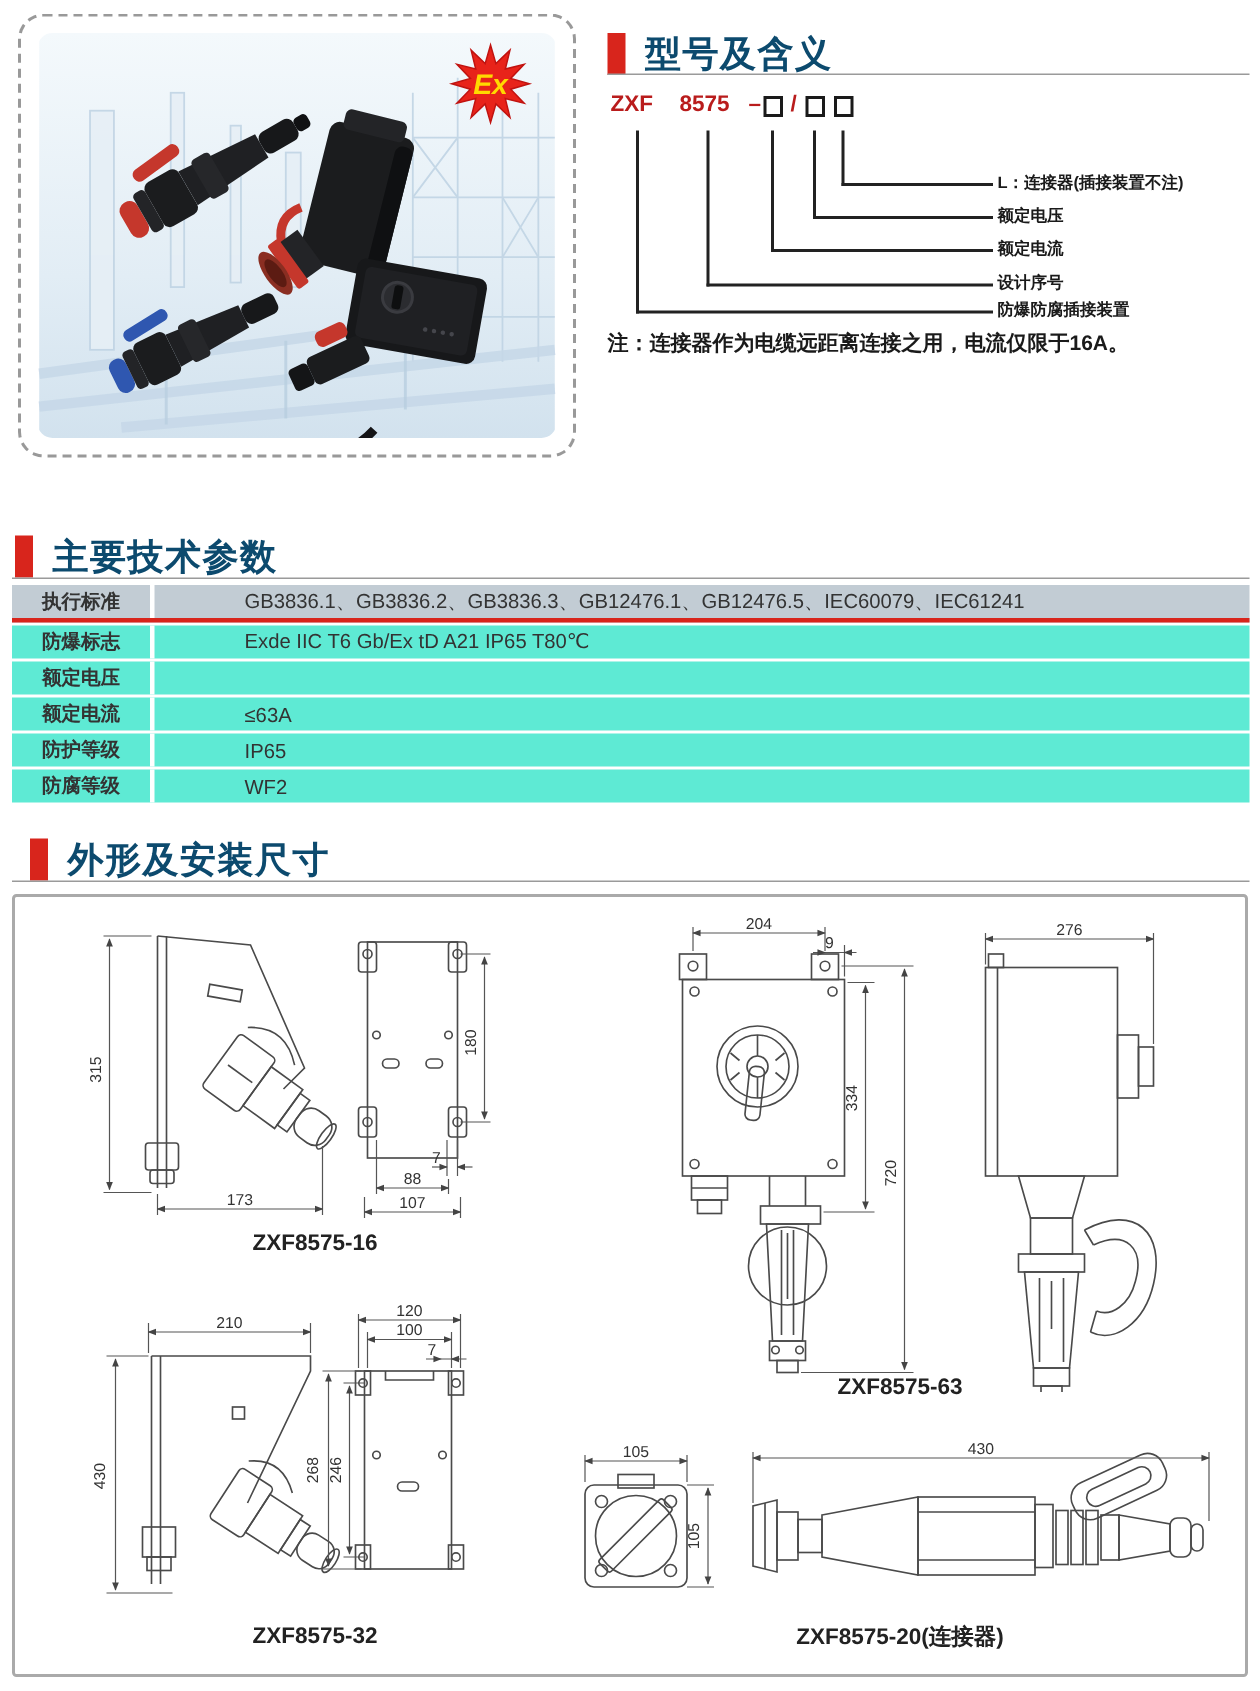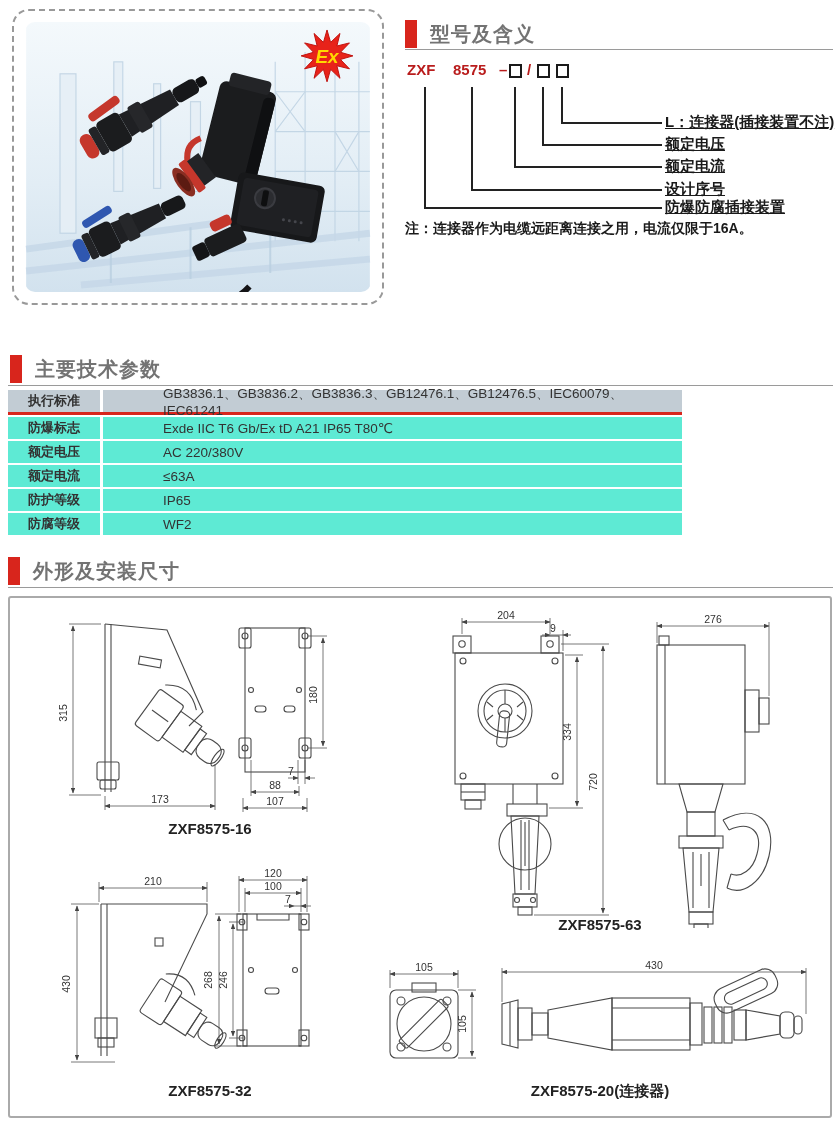--- a/index.html
+++ b/index.html
@@ -1,38 +1,38 @@
 <!DOCTYPE html>
 <html><head>
 <meta charset="utf-8">
 <style>
   html,body{margin:0;padding:0;background:#fff;}
   body{width:840px;height:1127px;position:relative;font-family:"Liberation Sans","DejaVu Sans",sans-serif;color:#333;overflow:hidden;}
 
   
   .sec-title{position:absolute;display:flex;align-items:center;}
   .sec-bar{width:12px;height:28px;background:#d8251c;margin-right:13px;}
-  .sec-text{font-size:20px;font-weight:bold;color:#737373;letter-spacing:1px;}
+  .sec-text{font-size:24px;font-weight:bold;color:#0c4a6e;letter-spacing:1px;}
   .sec-underline{position:absolute;height:1px;background:#9a9a9a;}
 
   
   #photo-frame{position:absolute;left:12px;top:9px;width:372px;height:296px;border:2px dashed #999;border-radius:17px;box-sizing:border-box;padding:11px;background:#fff;}
   #photo-inner{width:100%;height:100%;border-radius:10px;overflow:hidden;}
   #photo-inner svg{display:block;width:100%;height:100%;}
 
   
   #model-diagram{position:absolute;left:405px;top:57px;width:430px;height:190px;}
   .model-part{position:absolute;top:0;font-size:15px;font-weight:bold;color:#b91c1c;line-height:26px;}
   .model-box{position:absolute;top:7px;width:13px;height:14px;border:2px solid #1a1a1a;box-sizing:border-box;}
   .hook{position:absolute;top:30px;border-left:2px solid #222;border-bottom:2px solid #222;}
-  .callout{position:absolute;left:260px;font-size:15px;font-weight:bold;color:#1a1a1a;line-height:20px;white-space:nowrap;text-decoration:underline;}
+  .callout{position:absolute;left:260px;font-size:11px;font-weight:bold;color:#1a1a1a;line-height:20px;white-space:nowrap;}
   #model-note{position:absolute;left:0px;top:163px;font-size:14px;font-weight:bold;color:#1a1a1a;white-space:nowrap;}
 
   
-  #params-table{position:absolute;left:8px;top:390px;width:674px;}
+  #params-table{position:absolute;left:8px;top:390px;width:825px;}
   .t-row{display:flex;height:22px;margin-bottom:2px;background:#5eead4;}
   .t-row.header{background:#c2ccd4;border-bottom:3px solid #d8251c;margin-bottom:2px;}
   .t-label{width:92px;display:flex;align-items:center;justify-content:center;font-size:13px;font-weight:bold;color:#333;border-right:3px solid #fff;flex-shrink:0;}
   .t-value{flex:1;display:flex;align-items:center;padding-left:20px;font-size:13.5px;color:#333;font-weight:500;margin-left:40px;}
 
   
   #dim-box{position:absolute;left:8px;top:596px;width:824px;height:522px;border:2px solid #aaa;border-radius:3px;box-sizing:border-box;}
   .draw{position:absolute;}
   .drawing-caption{position:absolute;font-size:15px;font-weight:bold;color:#222;text-align:center;}
   .dimtxt{font-size:10.5px;fill:#333;font-weight:normal;}
@@ -169,37 +169,36 @@
   <div class="t-row header">
     <div class="t-label">执行标准</div>
     <div class="t-value">GB3836.1、GB3836.2、GB3836.3、GB12476.1、GB12476.5、IEC60079、IEC61241</div>
   </div>
   <div class="t-row">
     <div class="t-label">防爆标志</div>
     <div class="t-value">Exde IIC T6 Gb/Ex tD A21 IP65 T80℃</div>
   </div>
   <div class="t-row">
     <div class="t-label">额定电压</div>
-    <div class="t-value">AC 220/380V</div>
   </div>
   <div class="t-row">
     <div class="t-label">额定电流</div>
     <div class="t-value">≤63A</div>
   </div>
   <div class="t-row">
     <div class="t-label">防护等级</div>
     <div class="t-value">IP65</div>
   </div>
   <div class="t-row">
     <div class="t-label">防腐等级</div>
     <div class="t-value">WF2</div>
   </div>
 </div>
 
-<div class="sec-title" style="left:8px;top:557px;">
+<div class="sec-title" style="left:20px;top:557px;">
   <div class="sec-bar"></div>
   <div class="sec-text">外形及安装尺寸</div>
 </div>
 <div class="sec-underline" style="left:8px;top:587px;width:825px;"></div>
 
 <div id="dim-box">
 
   <svg class="draw" style="left:45px;top:16px;" width="290" height="202" viewBox="0 0 290 202">
     <defs>
         <marker id="arr1" viewBox="0 0 10 8" refX="9" refY="4" markerWidth="7" markerHeight="6" orient="auto-start-reverse">

